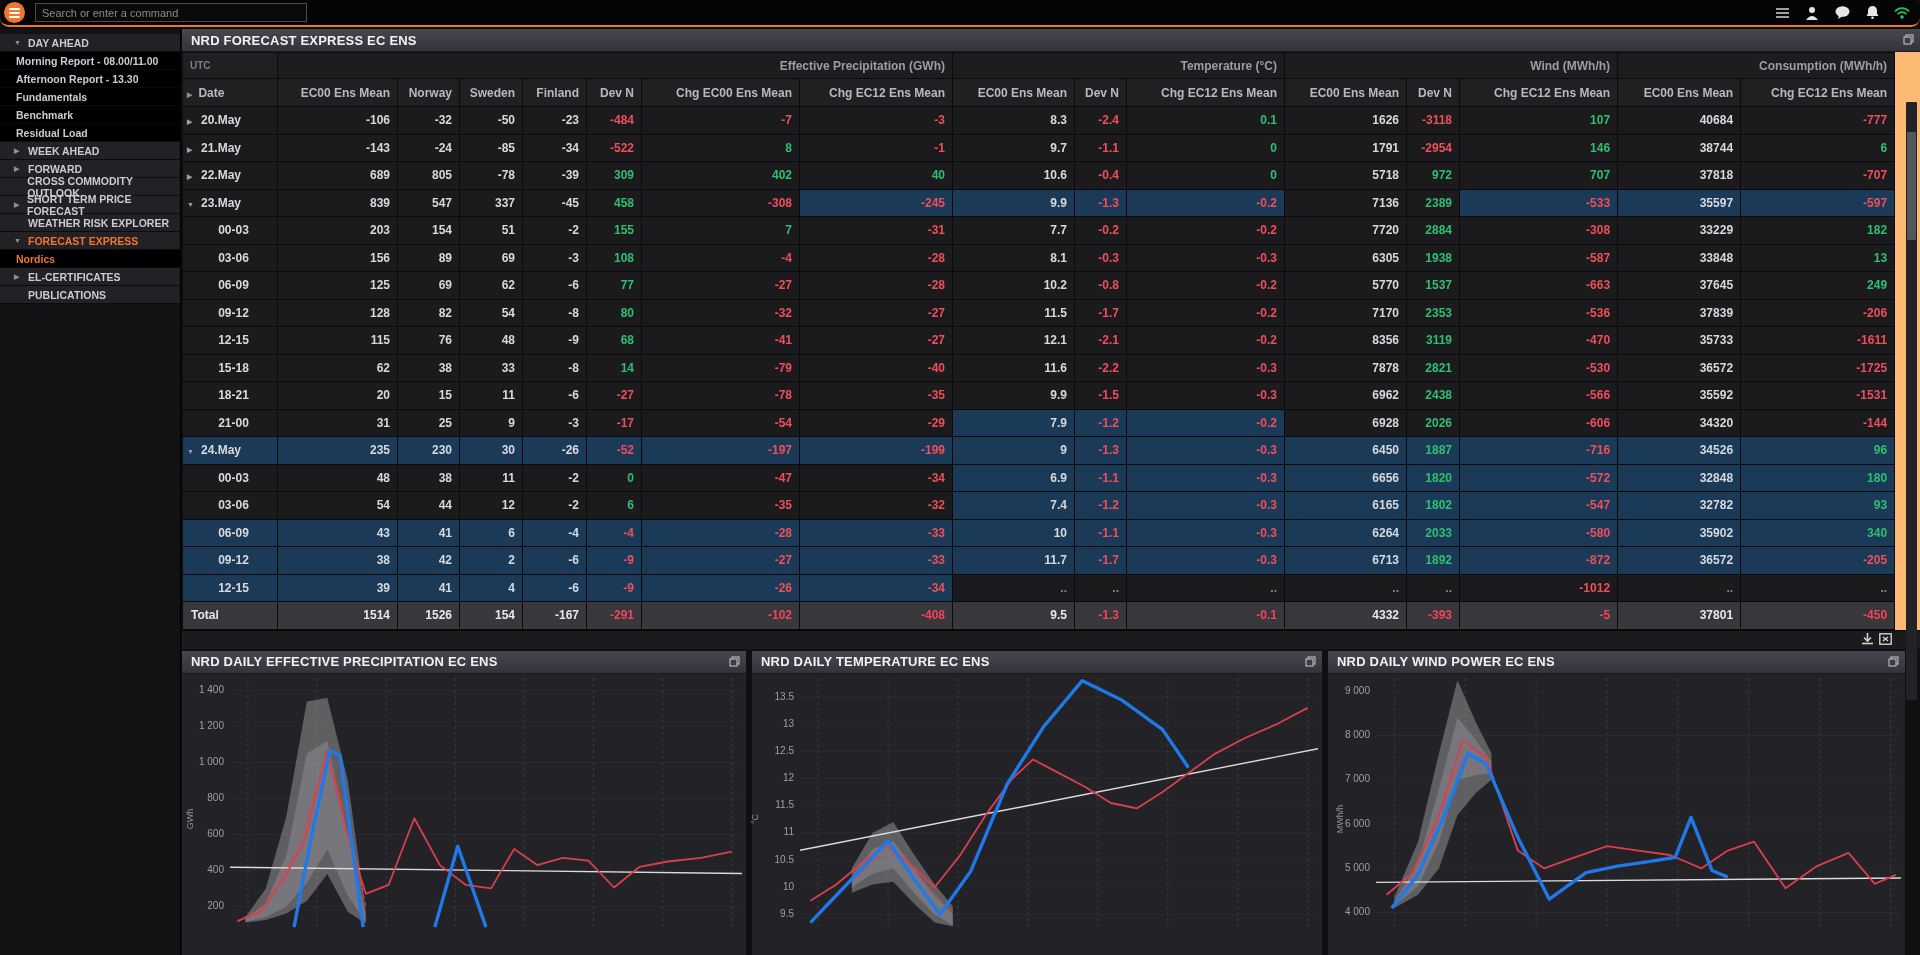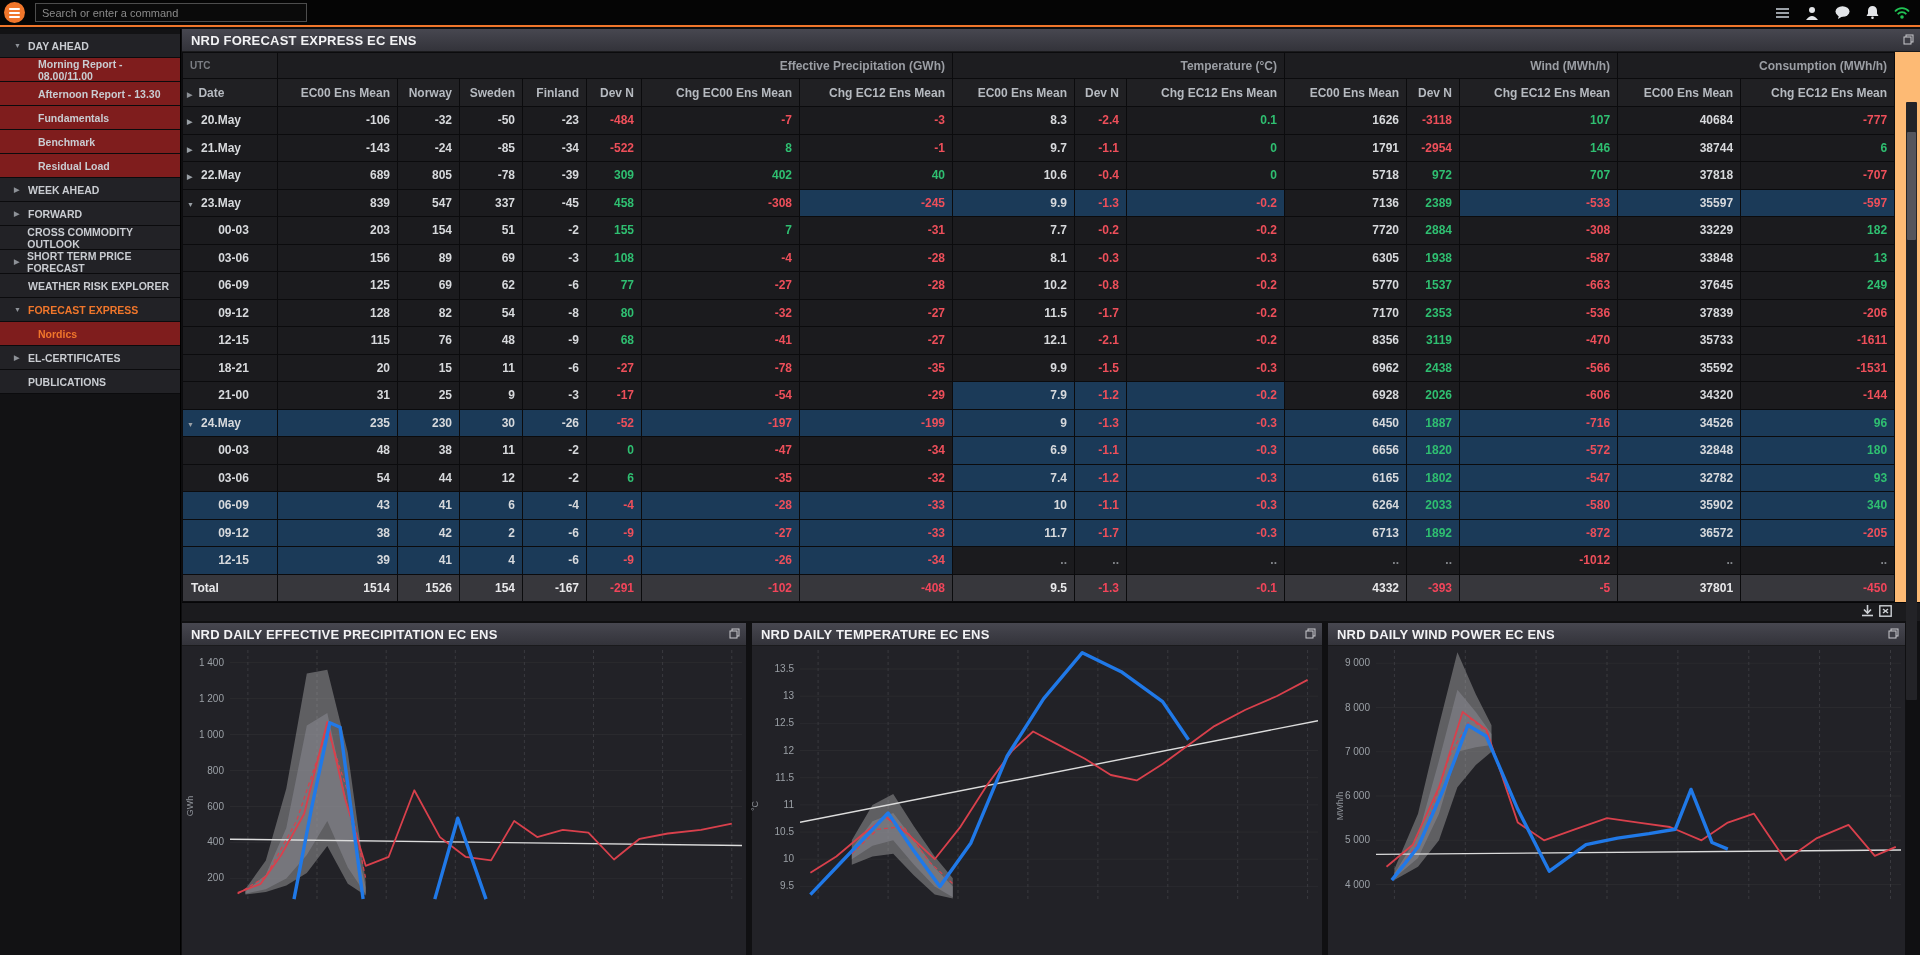--- a/index.html
+++ b/index.html
@@ -1,35 +1,35 @@
 <!DOCTYPE html>
 <html><head>
 <meta charset="utf-8">
 <style>
   * { margin:0; padding:0; box-sizing:border-box; }
   html,body { width:1920px; height:955px; overflow:hidden; background:#0d0d0f;
     font-family:"Liberation Sans", sans-serif; }
   
   #topbar { position:absolute; left:0; top:0; width:1920px; height:27px; background:#050505;
-    display:flex; align-items:center; border-bottom:2px solid #f0762b; }
+    display:flex; align-items:center; border-bottom:2px solid #f0762b;border-radius:9px; }
   #logo { width:21px; height:21px; border-radius:50%; background:#f0762b; margin-left:4px;
     display:flex; flex-direction:column; justify-content:center; gap:2px; align-items:center; }
   #logo i { display:block; width:11px; height:2px; background:#fff; border-radius:1px; }
   #search { margin-left:10px; width:272px; height:19px; background:#0a0a0a; border:1px solid #4d4d4d;
     color:#bbb; font-size:11px; padding:0 6px; outline:none; }
   #search::placeholder { color:#8a8a8a; }
   #topbar-icons { margin-left:auto; display:flex; align-items:center; gap:14px; padding-right:10px; }
   .tbicon { width:16px; height:14px; display:flex; align-items:center; justify-content:center; }
   
   #sidebar { position:absolute; left:0; top:29px; width:181px; bottom:0; background:#121214; border-right:1px solid #000; }
   #menu { margin-top:5px; }
-  .mi { height:24px; display:flex; align-items:center; font-size:10.5px; font-weight:bold;
+  .mi { height:18px; display:flex; align-items:center; font-size:10.5px; font-weight:bold;
     color:#c9ccd1; border-bottom:1px solid #0b0b0d; cursor:pointer; }
   .mi.lvl0 { background:#222226; padding-left:14px; }
-  .mi.lvl1 { background:#7f1d1d; padding-left:38px;align-items:center; }
+  .mi.lvl1 { background:#000000; padding-left:16px;align-items:center; }
   .mi .arr { width:14px; font-size:7px; color:#8d9197; }
   .mi.active { color:#f0762b; }
   
   #main { position:absolute; left:182px; top:29px; right:0; bottom:0; background:#101012;
     display:flex; flex-direction:column; }
   .titlebar { height:23px; background:linear-gradient(#474750,#33333a); display:flex; align-items:center;
     border-bottom:1px solid #1a1a1c; flex:none; }
   .titlebar .tlabel { color:#f2f2f4; font-size:13px; font-weight:bold; padding-left:9px; letter-spacing:.2px; }
   .popout { margin-left:auto; margin-right:6px; cursor:pointer; }
   
@@ -392,20 +392,38 @@
             <td class="neg">-41</td>
             <td class="neg">-27</td>
             <td class="">12.1</td>
             <td class="neg">-2.1</td>
             <td class="neg">-0.2</td>
             <td class="">8356</td>
             <td class="pos">3119</td>
             <td class="neg">-470</td>
             <td class="">35733</td>
             <td class="neg">-1611</td>
+          </tr>
+          <tr class="r">
+            <td class="c-date sub"><span>15-18</span></td>
+            <td class="">62</td>
+            <td class="">38</td>
+            <td class="">33</td>
+            <td class="">-8</td>
+            <td class="pos">14</td>
+            <td class="neg">-79</td>
+            <td class="neg">-40</td>
+            <td class="">11.6</td>
+            <td class="neg">-2.2</td>
+            <td class="neg">-0.3</td>
+            <td class="">7878</td>
+            <td class="pos">2821</td>
+            <td class="neg">-530</td>
+            <td class="">36572</td>
+            <td class="neg">-1725</td>
           </tr>
           <tr class="r">
             <td class="c-date sub"><span>18-21</span></td>
             <td class="">20</td>
             <td class="">15</td>
             <td class="">11</td>
             <td class="">-6</td>
             <td class="neg">-27</td>
             <td class="neg">-78</td>
             <td class="neg">-35</td>

